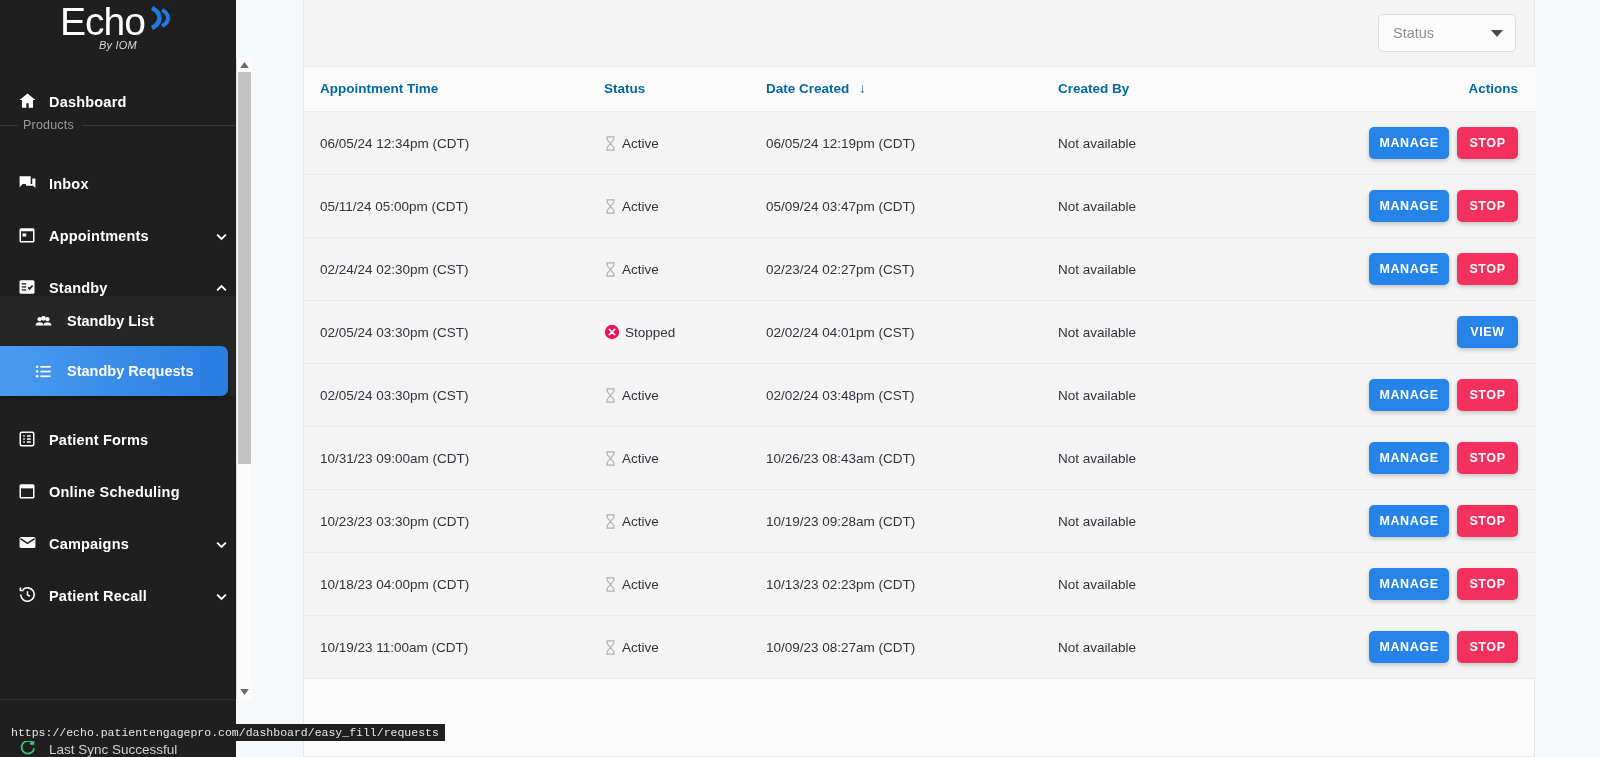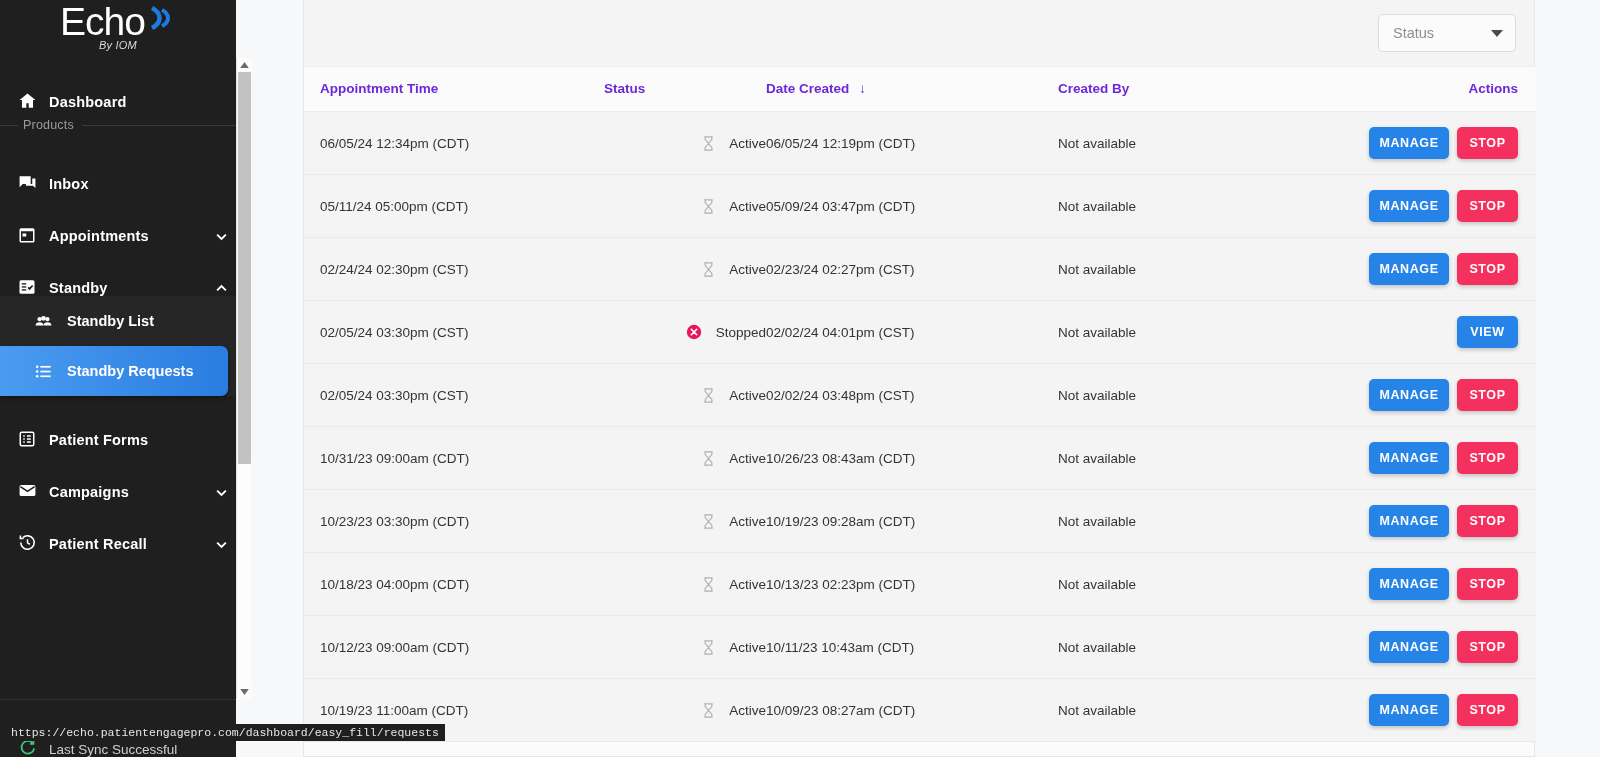--- a/index.html
+++ b/index.html
@@ -158,21 +158,21 @@
   .caret {
     width: 0; height: 0;
     border-left: 6px solid transparent;
     border-right: 6px solid transparent;
     border-top: 7px solid #4a4a4a;
   }
 
   table { width: 100%; border-collapse: collapse; table-layout: fixed; }
   thead th {
     background: #fbfbfb;
-    font-size: 13.5px; font-weight: bold; color: #6d28d9;
+    font-size: 13.5px; font-weight: bold; color: #0369a1;
     text-align: left;
     padding: 14px 0 15px 0;
     border-bottom: 1px solid #ededee;
   }
   th.c-appt { width: 300px; padding-left: 16px; }
   th.c-stat { width: 162px; }
   th.c-date { width: 292px; }
   th.c-by   { width: 300px; }
   th.c-act  { width: 178px; text-align: right; padding-right: 18px; }
 
@@ -180,21 +180,21 @@
     font-size: 13.5px; color: #33333a;
     padding: 0;
     height: 63px;
     background: #f4f4f5;
     border-bottom: 1px solid #e9e9ea;
     vertical-align: middle;
   }
   td.c-appt { padding-left: 16px; }
   td.c-act { padding-right: 18px; text-align: right; }
 
-  .status-cell { display: flex; align-items: center; gap: 14px; justify-content: flex-end; }
+  .status-cell { display: flex; align-items: center; gap: 5px; }
   .hourglass-ico { width: 13px; height: 15px; display:inline-block; }
   .stopped-ico { width: 16px; height: 16px; display:inline-block; }
 
   .btn {
     display: inline-flex; align-items: center; justify-content: center;
     height: 32px;
     border: none; border-radius: 5px;
     color: #fff; font-size: 12.5px; font-weight: bold;
     letter-spacing: .6px;
     cursor: pointer;
@@ -331,20 +331,29 @@
       <div class="nav-item">
         <span class="ico">
           <svg width="18" height="18" viewBox="0 0 24 24" fill="none" stroke="#fff" stroke-width="2">
               <rect x="3" y="3" width="18" height="18" rx="2"></rect>
               <path d="M7 8h2M7 12h2M7 16h2M12 8h5M12 12h5M12 16h5" stroke-width="1.9"></path>
             </svg>
         </span>
         <span class="lbl">Patient Forms</span>
       </div>
 
+      <div class="nav-item">
+        <span class="ico">
+          <svg width="18" height="18" viewBox="0 0 24 24" fill="#fff">
+              <rect x="2" y="3" width="20" height="19" rx="2"></rect>
+              <rect x="4" y="8.5" width="16" height="11.5" fill="#1f1f1f"></rect>
+            </svg>
+        </span>
+        <span class="lbl">Online Scheduling</span>
+      </div>
 
       <div class="nav-item">
         <span class="ico">
           <svg width="19" height="19" viewBox="0 0 24 24" fill="#fff">
               <rect x="2" y="5" width="20" height="14" rx="2"></rect>
               <path d="M3 7l9 6 9-6" stroke="#1f1f1f" stroke-width="2" fill="none"></path>
             </svg>
         </span>
         <span class="lbl">Campaigns</span>
         <span class="chev">
@@ -527,34 +536,20 @@
                       <path d="M2 1h10M2 17h10M3 1v3.2L7 9l-4 4.8V17M11 1v3.2L7 9l4 4.8V17"></path>
                     </svg></span>
                   <span>Active</span>
                 </span>
               </td>
               <td>10/13/23 02:23pm (CDT)</td>
               <td>Not available</td>
               <td class="c-act"><button class="btn btn-manage">MANAGE</button><button class="btn btn-stop">STOP</button></td>
             </tr>
             <tr>
-              <td class="c-appt">10/12/23 09:00am (CDT)</td>
-              <td>
-                <span class="status-cell">
-                  <span class="hourglass-ico"><svg width="13" height="15" viewBox="0 0 14 18" fill="none" stroke="#b0b0b4" stroke-width="1.4">
-                      <path d="M2 1h10M2 17h10M3 1v3.2L7 9l-4 4.8V17M11 1v3.2L7 9l4 4.8V17"></path>
-                    </svg></span>
-                  <span>Active</span>
-                </span>
-              </td>
-              <td>10/11/23 10:43am (CDT)</td>
-              <td>Not available</td>
-              <td class="c-act"><button class="btn btn-manage">MANAGE</button><button class="btn btn-stop">STOP</button></td>
-            </tr>
-            <tr>
               <td class="c-appt">10/19/23 11:00am (CDT)</td>
               <td>
                 <span class="status-cell">
                   <span class="hourglass-ico"><svg width="13" height="15" viewBox="0 0 14 18" fill="none" stroke="#b0b0b4" stroke-width="1.4">
                       <path d="M2 1h10M2 17h10M3 1v3.2L7 9l-4 4.8V17M11 1v3.2L7 9l4 4.8V17"></path>
                     </svg></span>
                   <span>Active</span>
                 </span>
               </td>
               <td>10/09/23 08:27am (CDT)</td>

